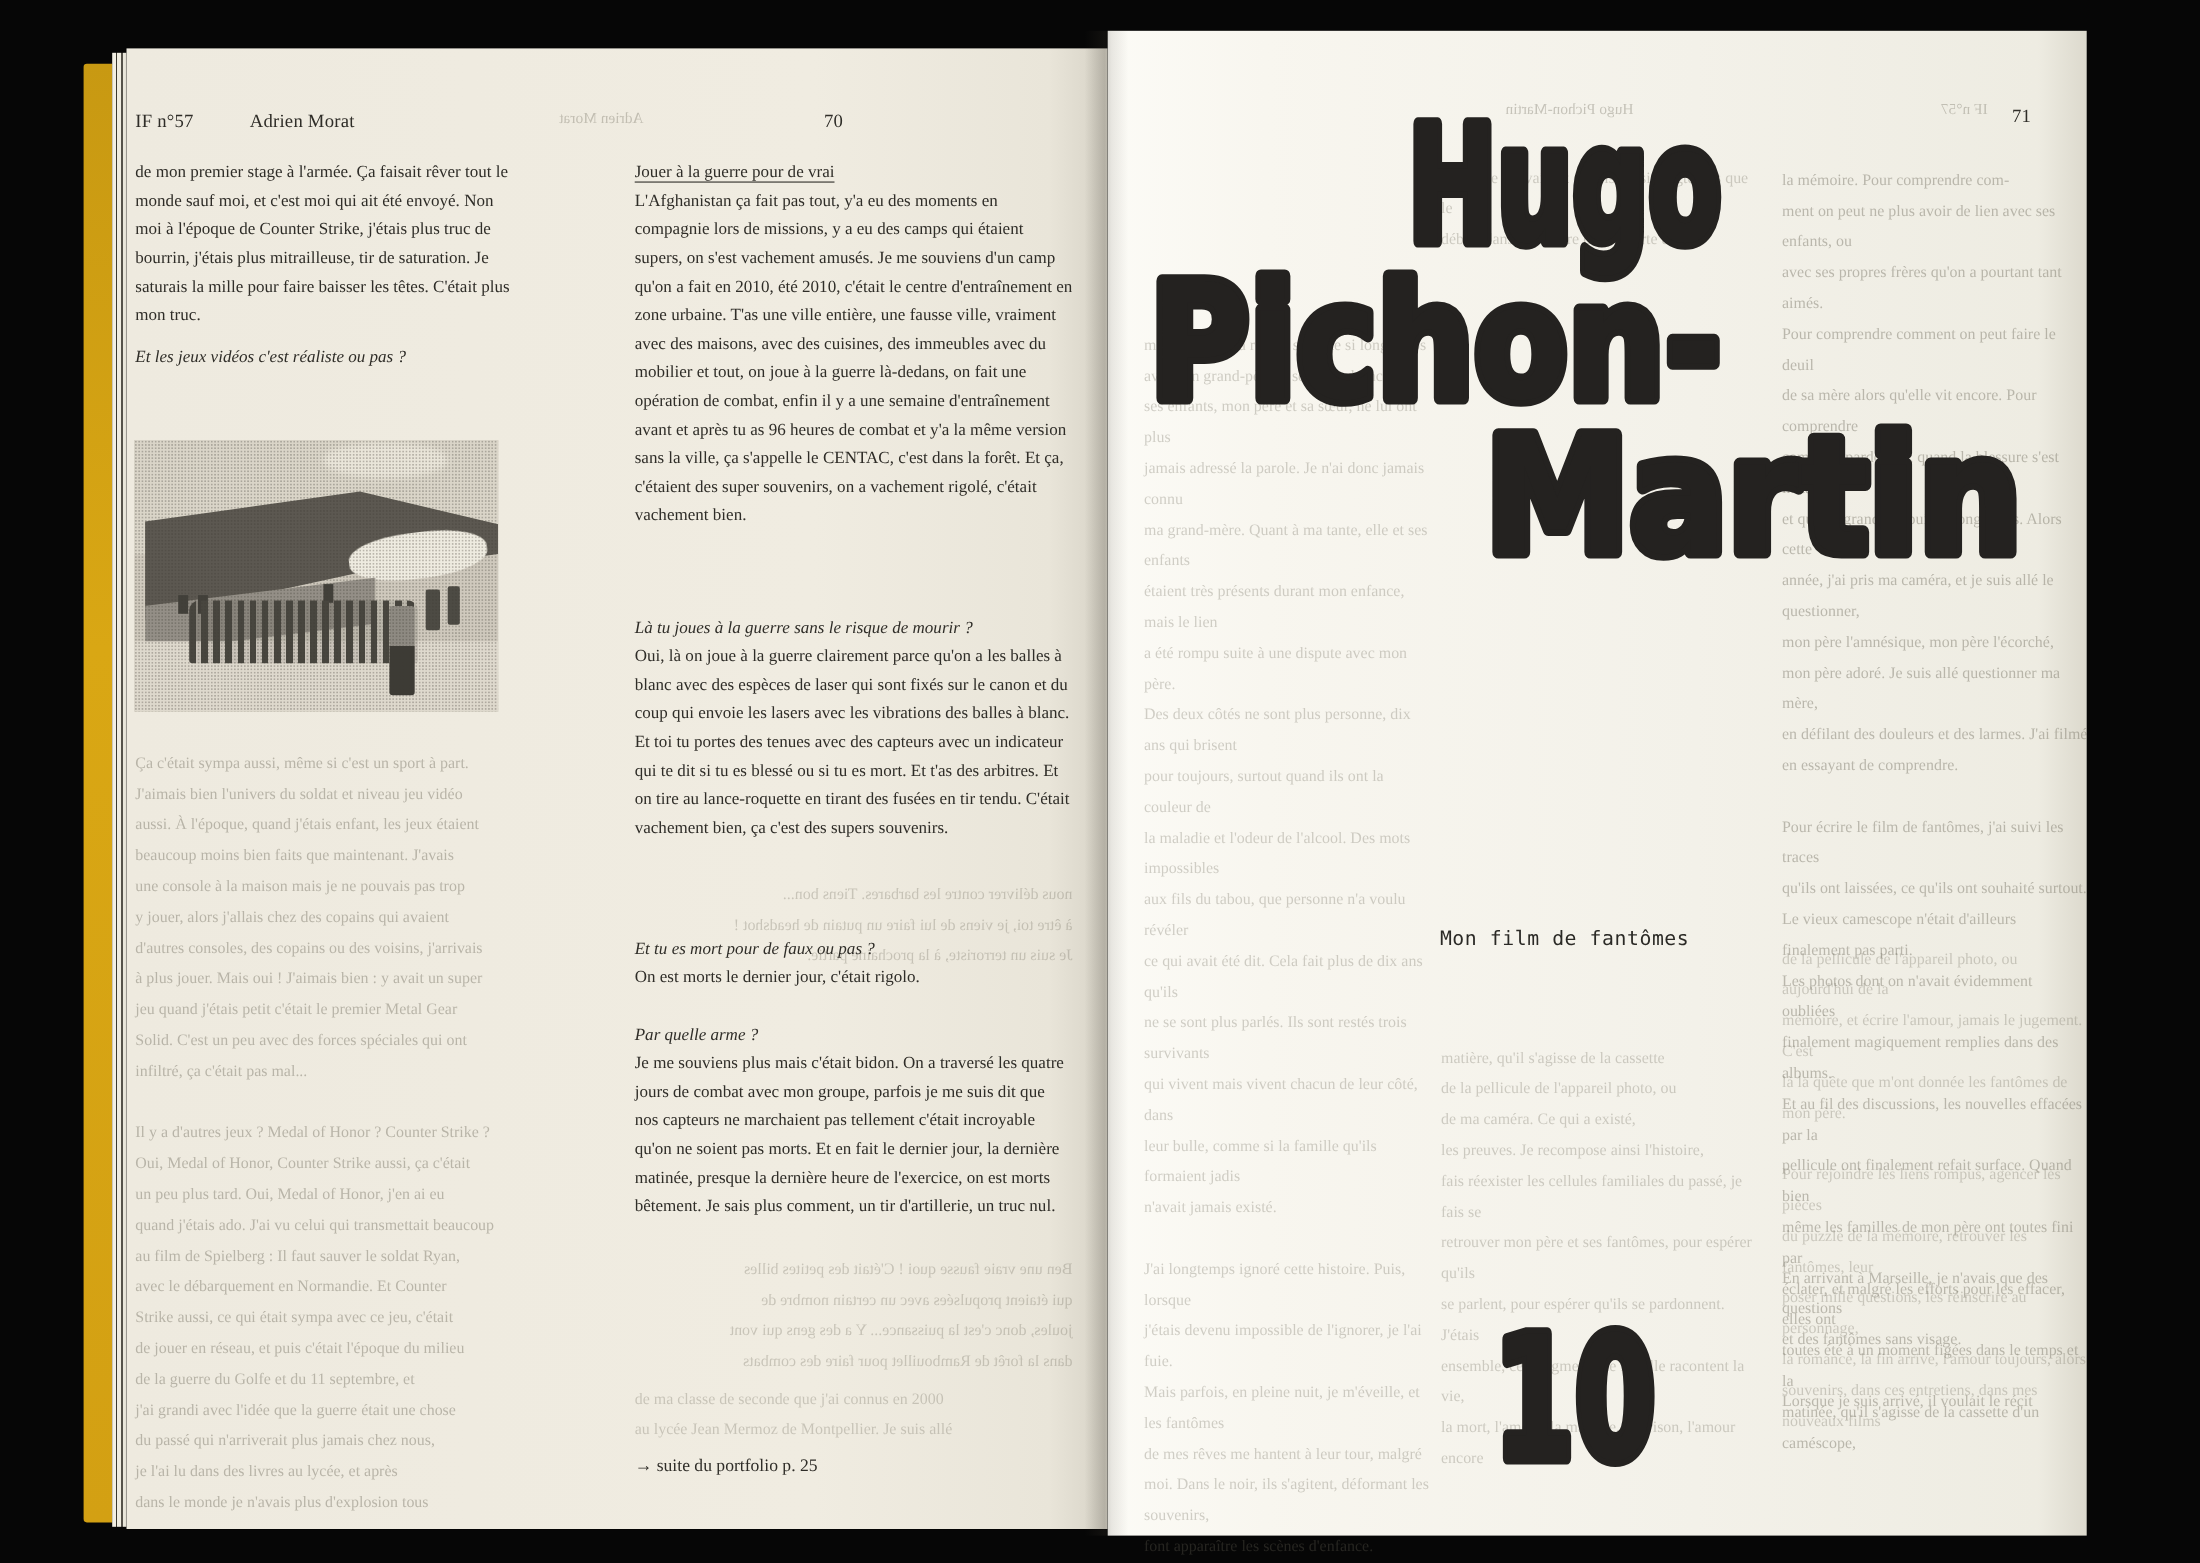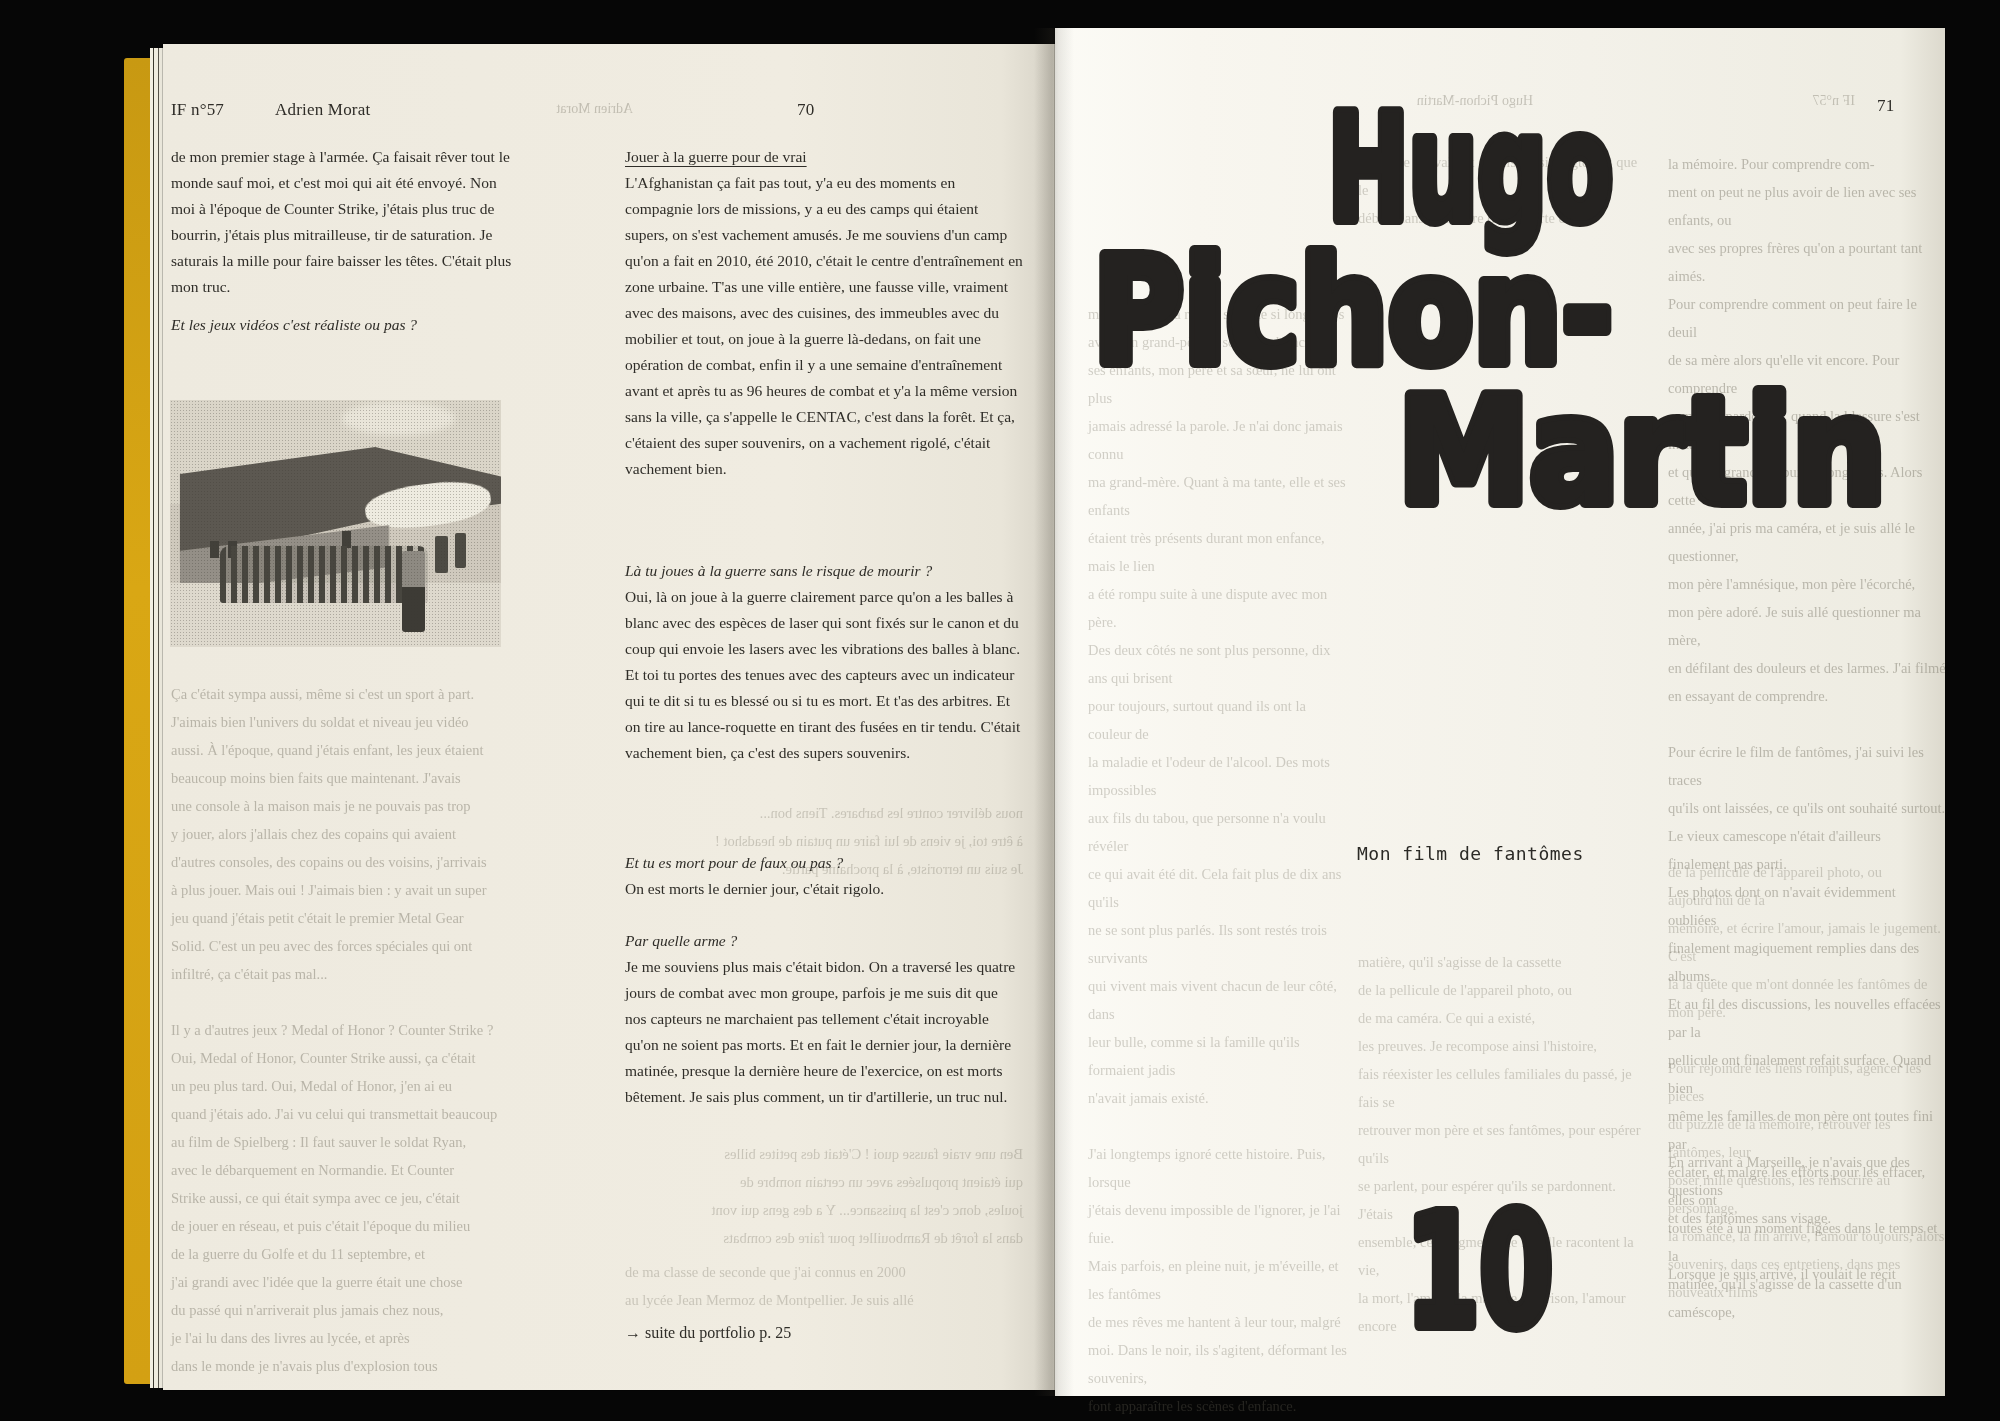--- a/index.html
+++ b/index.html
@@ -1,16 +1,16 @@
 <!DOCTYPE html>
 <html><head>
 <meta charset="utf-8">
 <style>
   html,body{margin:0;padding:0;background:#060606;width:2000px;height:1421px;overflow:hidden;}
-  .stage{position:absolute;inset:0;background:#060606;font-family:"Liberation Serif",serif;margin-left:48px;}
+  .stage{position:absolute;inset:0;background:#060606;font-family:"Liberation Serif",serif;}
   
   .edge-yellow{position:absolute;left:76px;top:58px;width:26px;height:1326px;background:linear-gradient(180deg,#c89912 0%,#d9a714 40%,#d3a013 100%);border-radius:3px 0 0 3px;}
   .edge-stack{position:absolute;left:102px;top:48px;width:13px;height:1340px;background:linear-gradient(90deg,#f2efe3 0 3px,#3a382f 3px 4px,#efece0 4px 8px,#55524a 8px 9.5px,#e9e6da 9.5px 13px);}
   
   .page{position:absolute;box-shadow:0 0 0 0.5px rgba(0,0,0,.4);}
   .page.left{left:115px;top:44px;width:892px;height:1346px;background:linear-gradient(90deg,#eeeadf 0%,#f0ece1 70%,#e9e5d9 94%,#d6d2c6 100%);}
   .page.right{left:1007px;top:28px;width:890px;height:1368px;background:linear-gradient(90deg,#fcfbf6 0%,#f8f6ef 16%,#f3f1e9 60%,#eeece2 95%,#dcd9cd 100%);}
   .gutter-shadow{position:absolute;left:986px;top:28px;width:40px;height:1368px;background:linear-gradient(90deg,rgba(60,55,45,0) 0%,rgba(60,55,45,.22) 45%,rgba(60,55,45,.10) 62%,rgba(60,55,45,0) 100%);pointer-events:none;}
   
   .hdr{position:absolute;font-size:17px;color:#2f2d28;letter-spacing:.2px;}

